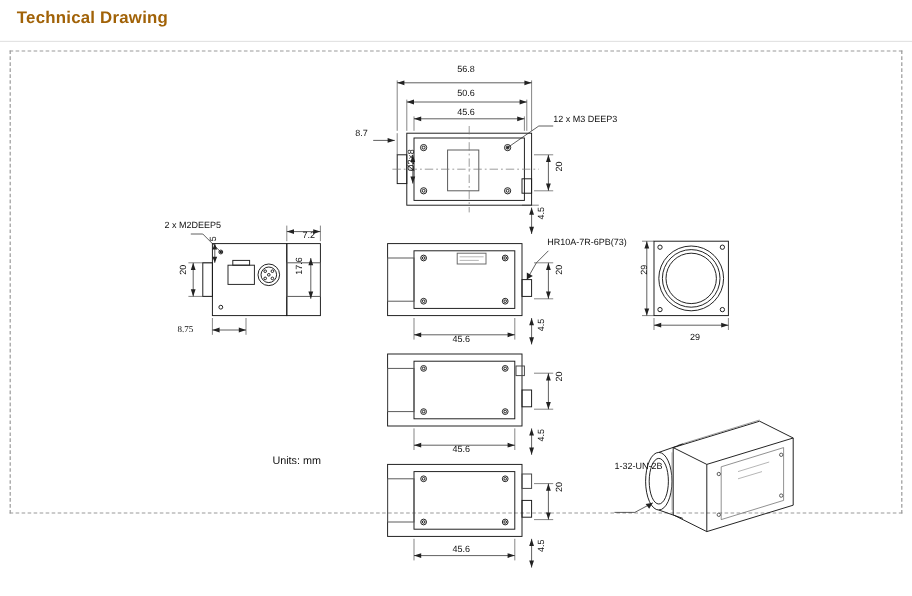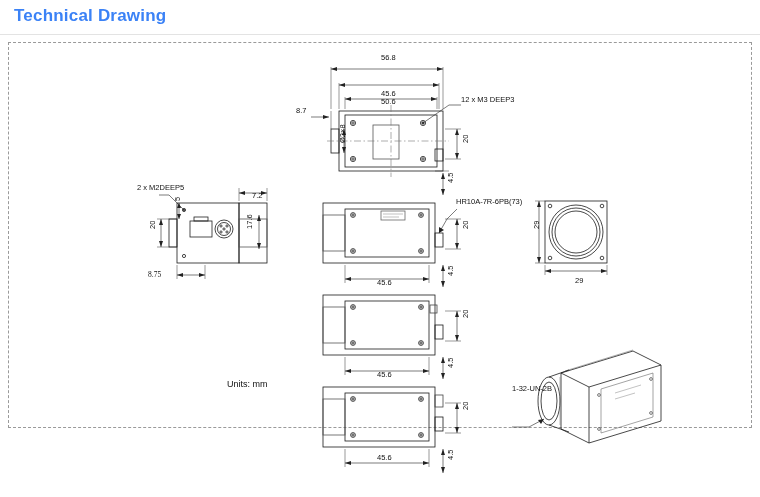--- a/index.html
+++ b/index.html
@@ -5,21 +5,21 @@
   html,body{margin:0;padding:0;}
   body{
     width:760px;height:497px;
     background:#ffffff;
     font-family:"Liberation Sans", sans-serif;
     overflow:hidden;
     position:relative;
   }
   #page-title{
     position:absolute;left:14px;top:6px;
-    font-size:17px;font-weight:bold;color:#3b82f6;
+    font-size:14px;font-weight:bold;color:#a16207;
     letter-spacing:0.2px;
   }
   #title-rule{
     position:absolute;left:0;top:34px;width:760px;height:1px;
     background:#e3e3e3;
   }
   #drawing-frame{
     position:absolute;left:8px;top:42px;width:744px;height:386px;
     border:1px dashed #9a9a9a;
     box-sizing:border-box;
@@ -280,21 +280,21 @@
           <line x1="535" y1="376" x2="520" y2="384" stroke="#222" stroke-width="0.6"></line>
           <line x1="520" y1="384" x2="503" y2="384" stroke="#222" stroke-width="0.6"></line>
           <path d="M535 376 l-6 1 l3 4 z" fill="#222" stroke="none"></path>
         </g>
 
       </g>
     </svg>
 
     <div class="labels">
         <div class="lbl" style="left: 372px; top: 10px;">56.8</div>
-        <div class="lbl" style="left: 372px; top: 30px; margin-top: 24px;">50.6</div>
+        <div class="lbl" style="left: 372px; top: 30px;">50.6</div>
         <div class="lbl" style="left: 372px; top: 46px;">45.6</div>
         <div class="lbl" style="left: 452px; top: 52px;">12 x  M3 DEEP3</div>
         <div class="lbl" style="left: 287px; top: 63px;">8.7</div>
         <div class="lbl rot" style="left: 329px; top: 100px;">Ø2×8</div>
         <div class="lbl rot" style="left: 452px; top: 100px;">20</div>
         <div class="lbl rot" style="left: 437px; top: 140px;">4.5</div>
         <div class="lbl" style="left: 117px; top: 140px; padding-left: 11px;">2 x  M2DEEP5</div>
         <div class="lbl" style="left: 243px; top: 148px;">7.2</div>
         <div class="lbl rot" style="left: 164px; top: 158px;">5</div>
         <div class="lbl rot" style="left: 139px; top: 186px;">20</div>

